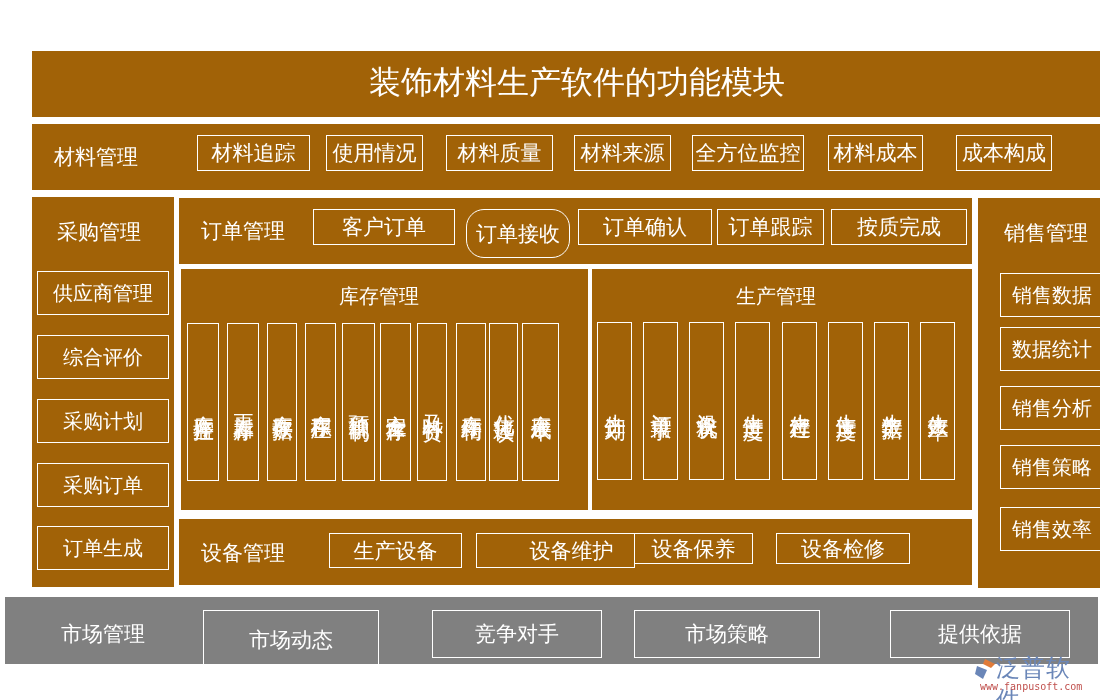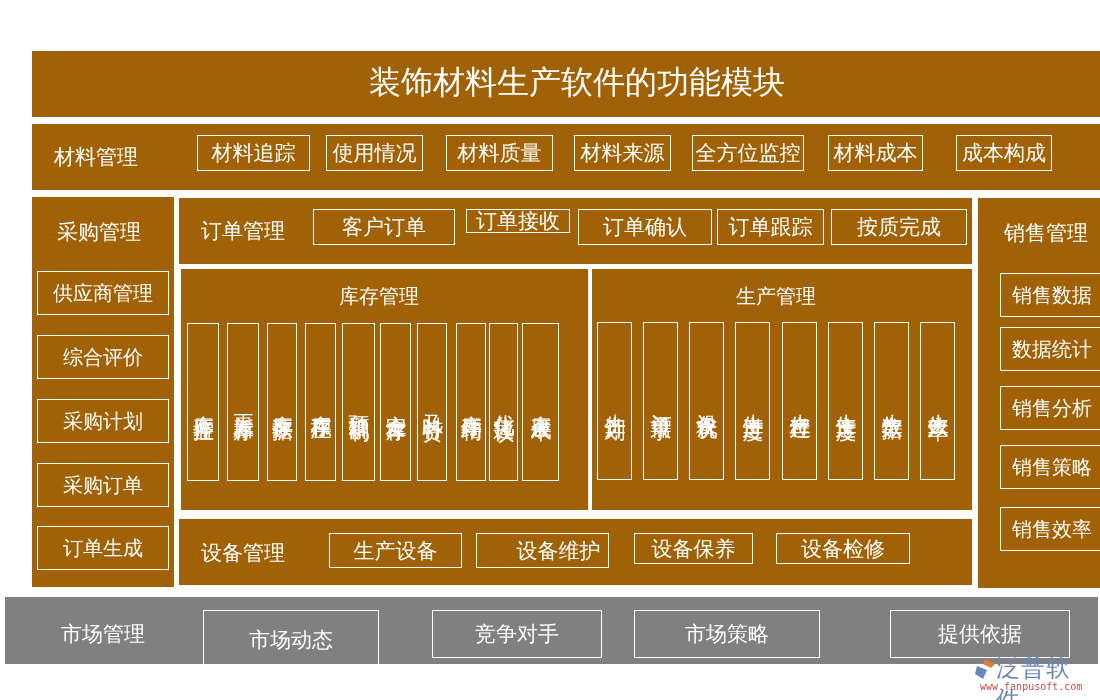--- a/index.html
+++ b/index.html
@@ -41,21 +41,21 @@
   <div class="box f20" style="left:5px;top:74px;width:132px;height:44px;">供应商管理</div>
   <div class="box f20" style="left:5px;top:138px;width:132px;height:44px;">综合评价</div>
   <div class="box f20" style="left:5px;top:202px;width:132px;height:44px;">采购计划</div>
   <div class="box f20" style="left:5px;top:266px;width:132px;height:44px;">采购订单</div>
   <div class="box f20" style="left:5px;top:329px;width:132px;height:44px;">订单生成</div>
 </div>
 
 <div class="blk" style="left:155px;top:198px;width:793px;height:66px;">
   <div class="lbl f22" style="left:22px;top:19px;">订单管理</div>
   <div class="box f22" style="left:134px;top:11px;width:142px;height:36px;">客户订单</div>
-  <div class="box f22" style="left:287px;top:11px;width:104px;height:24px;">订单接收</div>
+  <div class="box f22" style="left:287px;top:11px;width:104px;height:49px;border-radius:18px;">订单接收</div>
   <div class="box f22" style="left:399px;top:11px;width:134px;height:36px;">订单确认</div>
   <div class="box f22" style="left:538px;top:11px;width:107px;height:36px;">订单跟踪</div>
   <div class="box f22" style="left:652px;top:11px;width:136px;height:36px;">按质完成</div>
 </div>
 
 <div class="blk" style="left:157px;top:269px;width:407px;height:241px;">
   <div class="lbl f20" style="left:158px;top:14px;">库存管理</div>
   <div class="vbox" style="left:6px;top:54px;width:32px;height:158px;">
       <span class="vtext">库存监控</span>
     </div>
@@ -112,21 +112,21 @@
       <span class="vtext">生产数据</span>
     </div>
   <div class="vbox" style="left:328px;top:53px;width:35px;height:158px;">
       <span class="vtext">生产效率</span>
     </div>
 </div>
 
 <div class="blk" style="left:155px;top:519px;width:793px;height:66px;">
   <div class="lbl f22" style="left:22px;top:20px;">设备管理</div>
   <div class="box f22" style="left:150px;top:14px;width:133px;height:35px;">生产设备</div>
-  <div class="box f22" style="left:297px;top:14px;width:133px;height:35px;padding-left:32px;">设备维护</div>
+  <div class="box f22" style="left:297px;top:14px;width:159px;height:35px;padding-left:32px;">设备维护</div>
   <div class="box f22" style="left:455px;top:14px;width:119px;height:31px;">设备保养</div>
   <div class="box f22" style="left:597px;top:14px;width:134px;height:31px;">设备检修</div>
 </div>
 
 <div class="blk" style="left:954px;top:198px;width:144px;height:390px;">
   <div class="lbl f22" style="left:26px;top:21px;font-family:Liberation Serif, serif;">销售管理</div>
   <div class="box f20" style="left:22px;top:75px;width:104px;height:44px;">销售数据</div>
   <div class="box f20" style="left:22px;top:129px;width:104px;height:44px;">数据统计</div>
   <div class="box f20" style="left:22px;top:188px;width:104px;height:44px;">销售分析</div>
   <div class="box f20" style="left:22px;top:247px;width:104px;height:44px;">销售策略</div>

